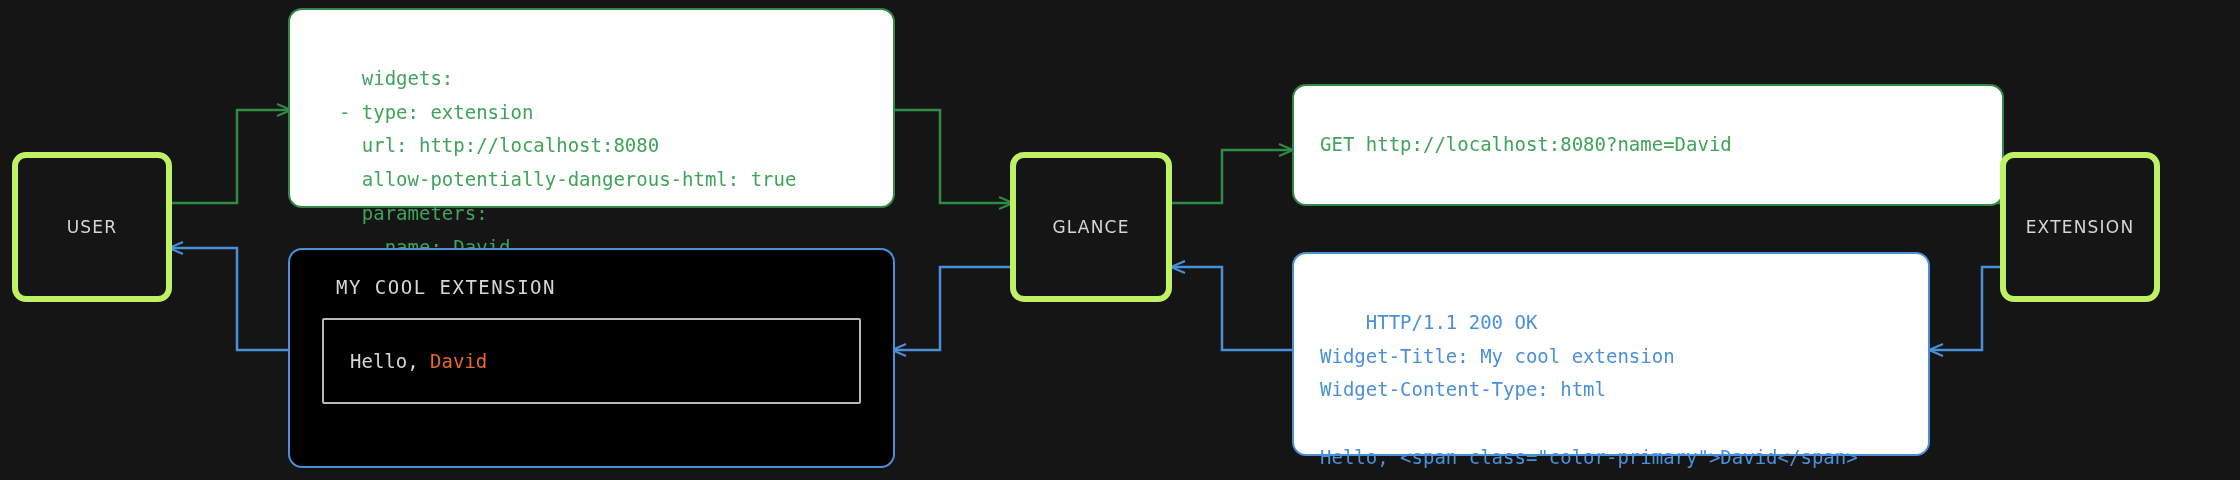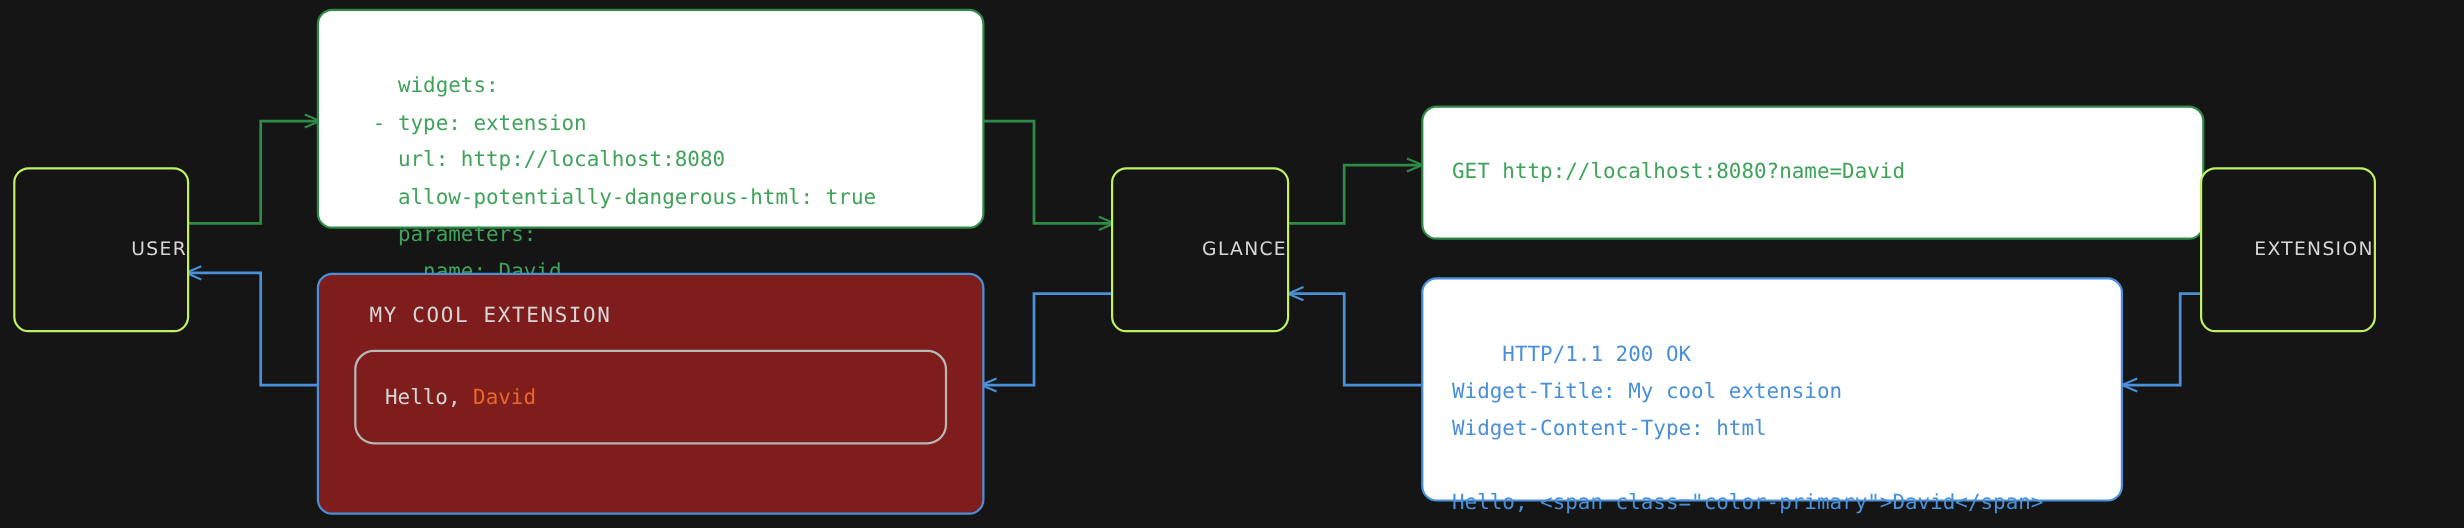--- a/index.html
+++ b/index.html
@@ -8,22 +8,22 @@
     font-family:"DejaVu Sans Mono", monospace;
     background:#151515;
   }
   .stage{position:absolute;left:0;top:0;width:2240px;height:480px;}
   svg.wires{position:absolute;left:0;top:0;width:2240px;height:480px;pointer-events:none;}
 
   .node{position:absolute;box-sizing:border-box;border-radius:14px;}
 
   
   .actor{
-    border:2px solid #bef264;
-    display:flex;align-items:center;justify-content:flex-end;
+    border:6px solid #bef264;
+    display:flex;align-items:center;justify-content:center;
     color:#d6d6d6;
     font-family:"DejaVu Sans", sans-serif;
     font-size:17px;letter-spacing:1.2px;
     background:#151515;
   }
 
   
   .panel{
     border:2px solid;
     padding:18px 26px;
@@ -34,34 +34,34 @@
     line-height:1.78;
   }
   .panel.green{border-color:#2f8a45;color:#3fa35a;}
   .panel.blue{border-color:#4a90d9;color:#4a90d9;}
 
   .panel.center{display:flex;align-items:center;}
 
   
   .widget{
     border:2px solid #4a90d9;
-    background:#7f1d1d;
+    background:#000000;
     padding:0;
   }
   .widget-title{
     color:#d6d6d6;
     font-family:"DejaVu Sans Mono", monospace;
     font-size:19px;
     letter-spacing:1.5px;
     padding:26px 0 0 46px;
   }
   .widget-body{
     margin:20px 32px 26px 32px;
     border:2px solid #b8b8b8;
-    border-radius:18px;
+    border-radius:2px;
     padding:30px 26px;
     color:#d6d6d6;
     font-family:"DejaVu Sans Mono", monospace;
     font-size:19px;
   }
   .accent{color:#e8682a;}
   .nowrap{white-space:pre;}
 </style>
 </head>
 <body>
@@ -105,21 +105,21 @@
     url: http://localhost:8080
     allow-potentially-dangerous-html: true
     parameters:
       name: David</span>
   </div>
 
   <div class="node actor" style="left:1010px;top:152px;width:162px;height:150px;">
     <span>GLANCE</span>
   </div>
 
-  <div class="node panel green center" style="left:1292px;top:96px;width:712px;height:122px;text-align:right;">
+  <div class="node panel green center" style="left:1292px;top:84px;width:712px;height:122px;text-align:right;">
     <span>GET http://localhost:8080?name=David</span>
   </div>
 
   <div class="node actor" style="left:2000px;top:152px;width:160px;height:150px;">
     <span>EXTENSION</span>
   </div>
 
   <div class="node panel blue" style="left:1292px;top:252px;width:638px;height:204px;">
     <span>HTTP/1.1 200 OK
 Widget-Title: My cool extension

